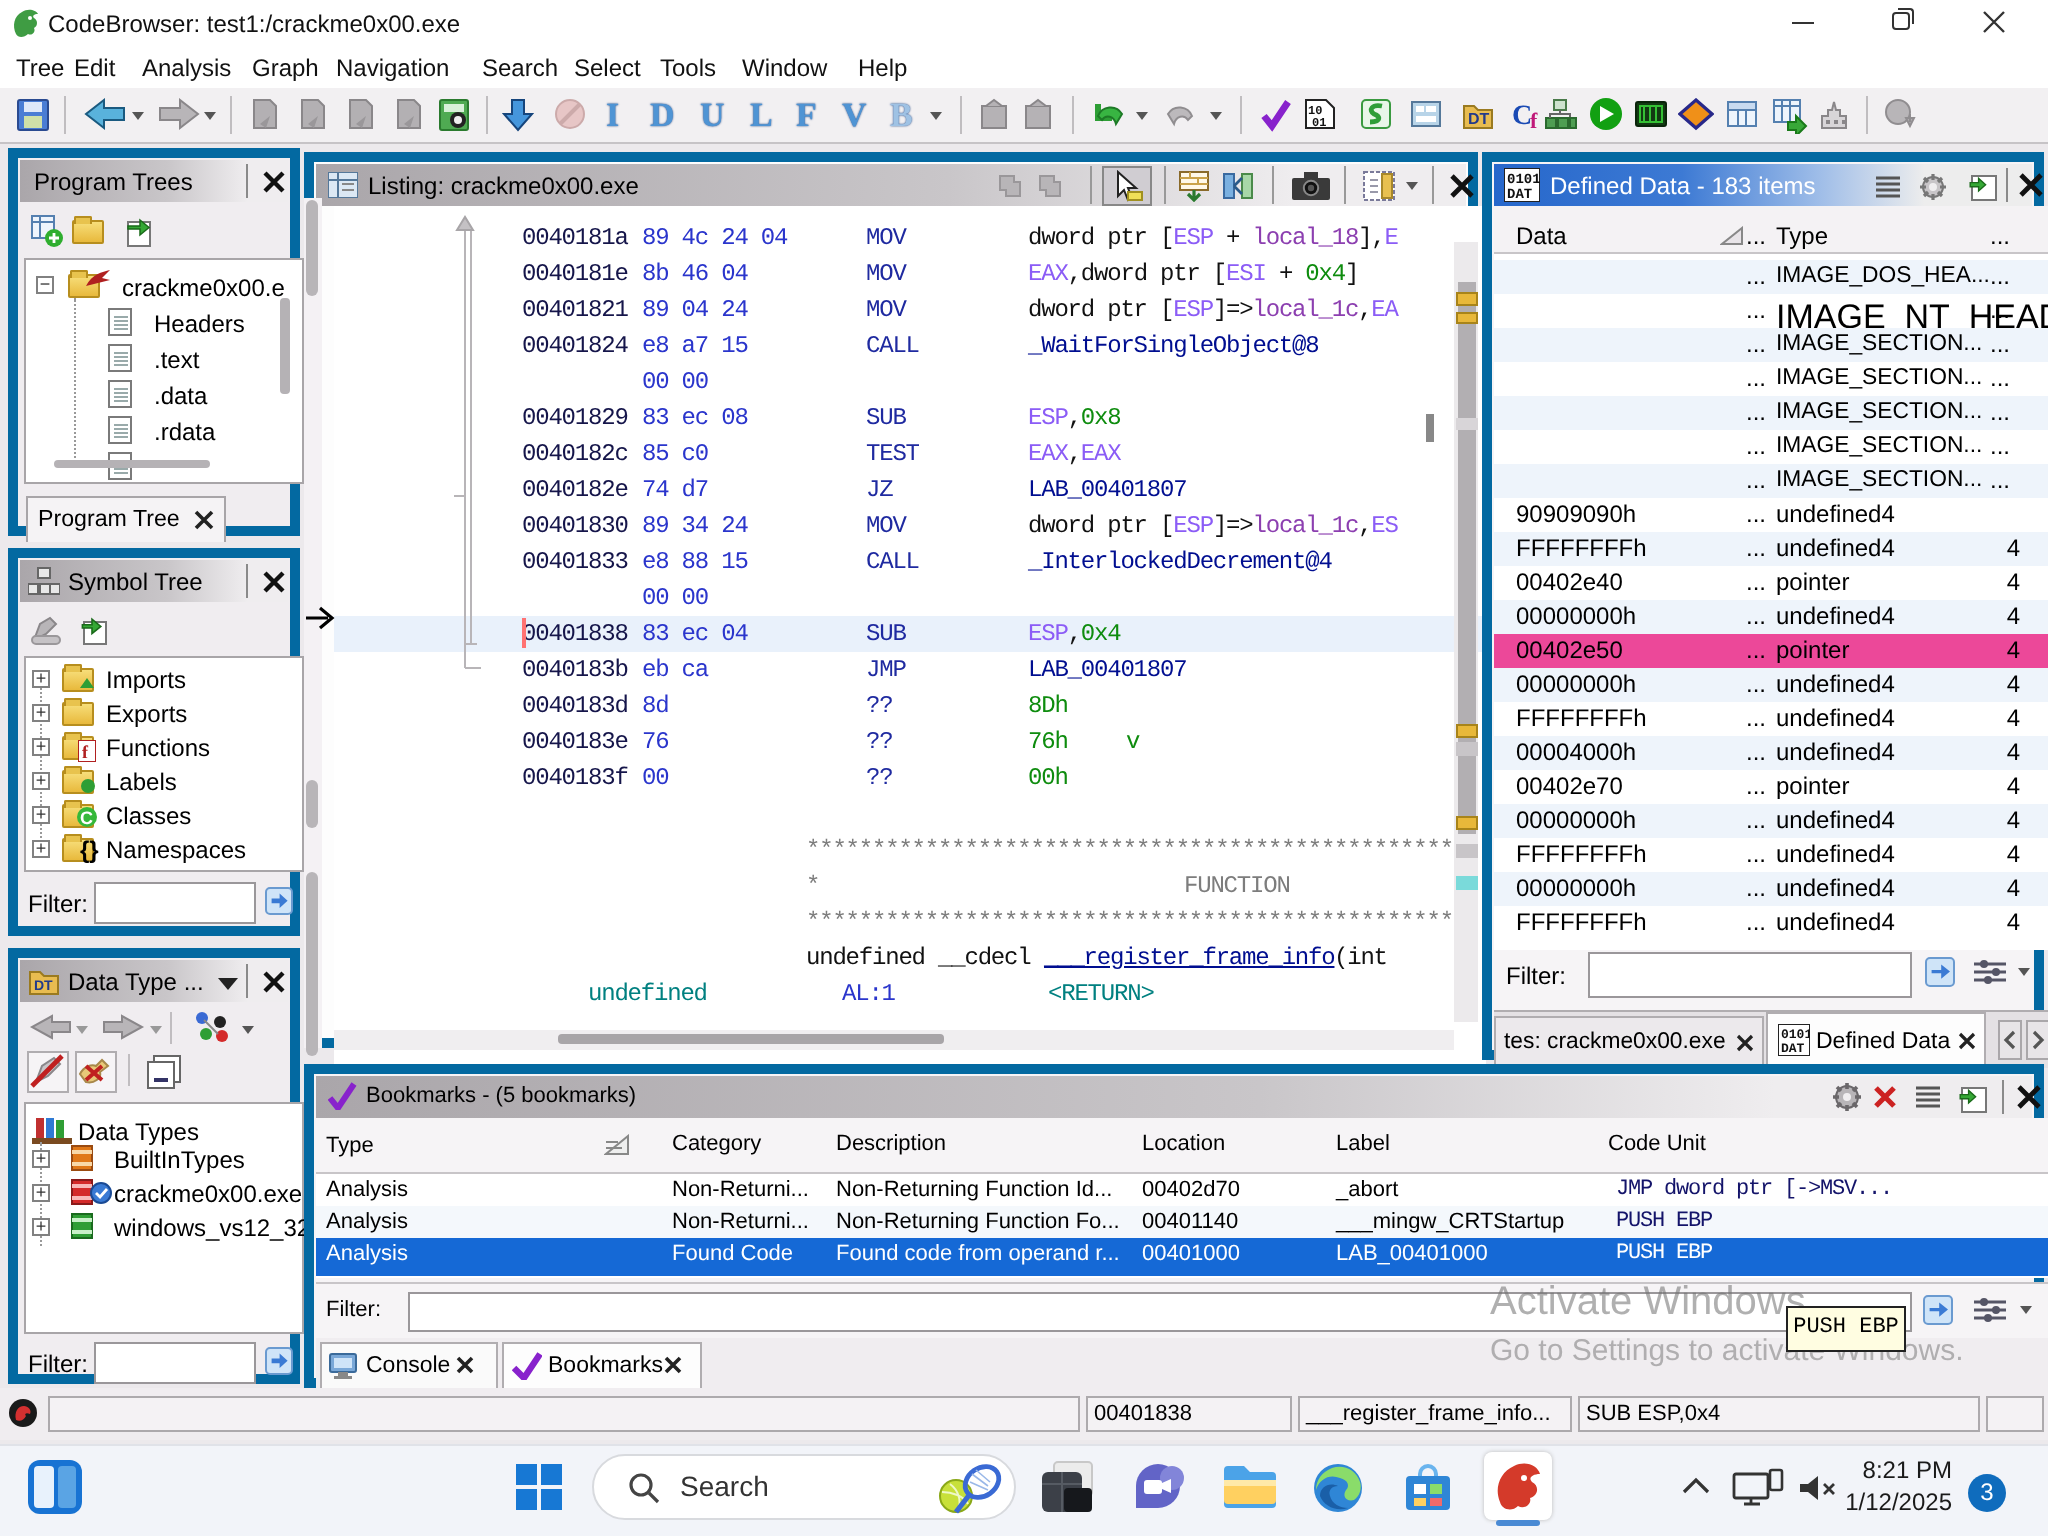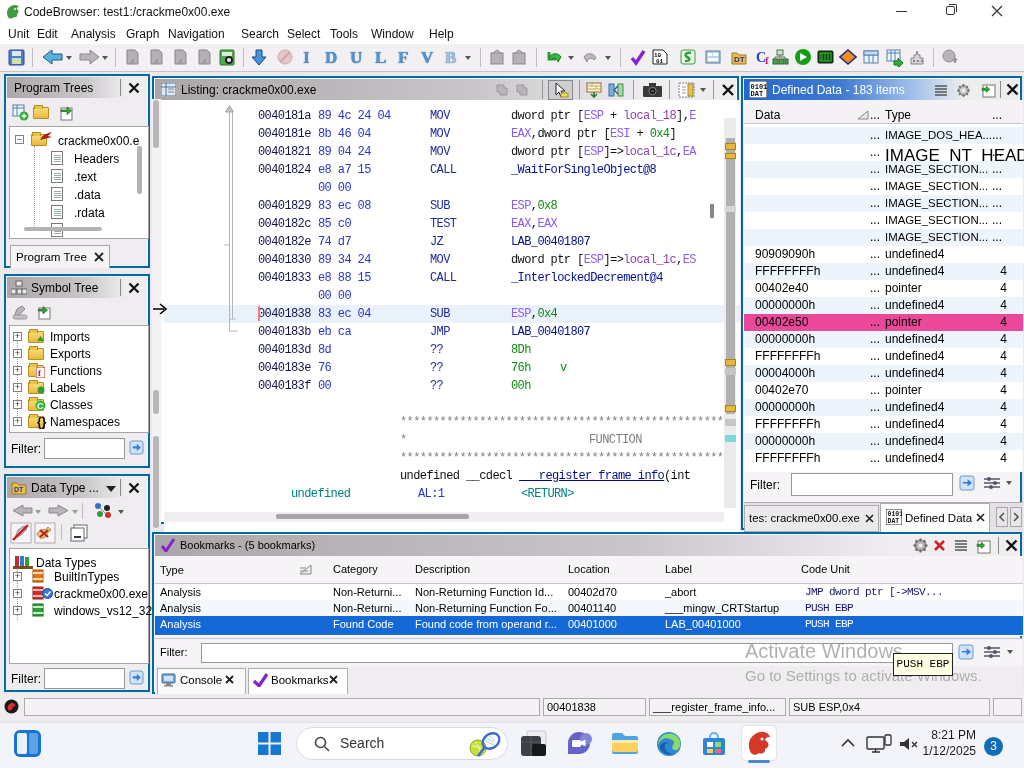--- a/index.html
+++ b/index.html
@@ -13,21 +13,21 @@
 
 #menubar { left:0; top:24px; width:1024px; height:20px; background:#ffffff; font-size:12px; color:#111; }
 .menuitem { position:absolute; top:3px; }
 
 #toolbar { left:0; top:44px; width:1024px; height:28px; background:#f2f0f2; border-bottom:1px solid #c6c3c6; }
 .tsep { position:absolute; top:4px; width:1px; height:19px; background:#c0bdc0; }
 .ticon { position:absolute; top:5px; width:18px; height:18px; }
 .tletter { position:absolute; top:4px; font-family:"Liberation Serif",serif; font-weight:bold; font-size:17px; color:#4f94d4; text-shadow:0 0 1px #123a7a; }
 .dd { position:absolute; width:0; height:0; border-left:3px solid transparent; border-right:3px solid transparent; border-top:4px solid #555; }
 
-.panel { position:absolute; background:#fdfdfd; border:2px solid #0369a1; }
+.panel { position:absolute; background:#fdfdfd; border:5px solid #0369a1; }
 .phead { position:absolute; left:1px; top:1px; right:1px; height:21px; background:linear-gradient(to right,#aaa6aa,#c9c6c9 55%,#efedef 85%); font-size:12px; color:#000; }
 .phead-active { background:linear-gradient(to right,#2667cb,#3d7ad4 35%,#9dbce8 60%,#ededed 80%); color:#fff; }
 .treerow { position:absolute; font-size:12px; color:#000; white-space:nowrap; }
 .plus { position:absolute; width:9px; height:9px; border:1px solid #818181; background:#fff; font-size:9px; line-height:7px; text-align:center; color:#333; }
 .filterlab { position:absolute; font-size:12px; color:#000; }
 .filterbox { position:absolute; background:#fff; border:1px solid #9a979a; }
 
 .folder { position:absolute; width:16px; height:12px; background:linear-gradient(#f7de7a,#e8b93c); border:1px solid #b78e1e; border-radius:1px; }
 .folder:before { content:""; position:absolute; left:0; top:-3px; width:7px; height:3px; background:#e8c34e; border:1px solid #b78e1e; border-bottom:none; border-radius:1px 1px 0 0; }
 
@@ -61,21 +61,21 @@
     </svg>
 <div class="ab" id="titletext">CodeBrowser: test1:/crackme0x00.exe</div>
 <div class="ab" style="left:896px;top:11px;width:11px;height:1px;background:#333"></div>
 <div class="ab" style="left:946px;top:6px;width:9px;height:9px;border:1px solid #333;border-radius:2px"></div>
 <div class="ab" style="left:949px;top:4px;width:8px;height:8px;border-top:1px solid #333;border-right:1px solid #333;border-radius:0 2px 0 0"></div>
 <svg class="ab" style="left:991px;top:5px" width="12" height="12">
       <path d="M1 1 L11 11 M11 1 L1 11" stroke="#333" stroke-width="1.2"></path>
     </svg>
 
 <div class="ab" id="menubar">
-<span class="menuitem" style="left:8px">Unit</span>
+<span class="menuitem" style="left:8px">Tree</span>
 <span class="menuitem" style="left:37px">Edit</span>
 <span class="menuitem" style="left:71px">Analysis</span>
 <span class="menuitem" style="left:126px">Graph</span>
 <span class="menuitem" style="left:168px">Navigation</span>
 <span class="menuitem" style="left:241px">Search</span>
 <span class="menuitem" style="left:287px">Select</span>
 <span class="menuitem" style="left:330px">Tools</span>
 <span class="menuitem" style="left:371px">Window</span>
 <span class="menuitem" style="left:429px">Help</span>
 </div>

